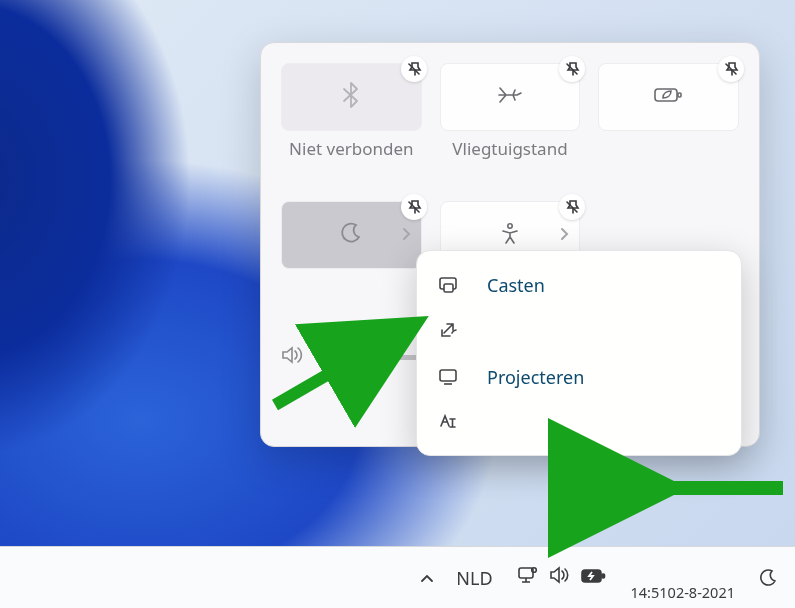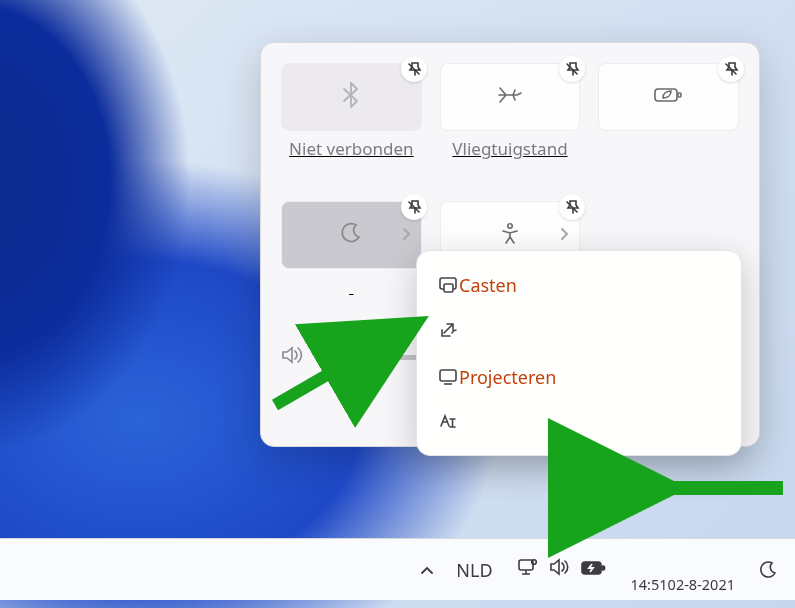--- a/index.html
+++ b/index.html
@@ -23,21 +23,20 @@
     border-radius: 14px;
     box-shadow: 0 12px 40px rgba(0,0,0,.18);
     padding: 20px 20px 14px 20px;
   }
 
   .tiles {
     display: grid;
     grid-template-columns: repeat(3, 1fr);
     column-gap: 18px;
     row-gap: 10px;
-    text-decoration: underline;
   }
   .tile-wrap { display: flex; flex-direction: column; align-items: center; }
   .tile {
     position: relative;
     width: 100%; height: 68px;
     border-radius: 8px;
     background: #fefeff;
     border: 1px solid #ededf0;
     display: flex; align-items: center; justify-content: center;
     color: #6a6a6f;
@@ -87,29 +86,29 @@
     position: absolute;
     left: 416px; top: 250px;
     width: 326px;
     background: #fffffe;
     border: 1px solid #e5e5e8;
     border-radius: 14px;
     box-shadow: 0 10px 36px rgba(0,0,0,.2);
     padding: 10px 6px;
   }
   .popup-item {
-    display: flex; align-items: center; gap: 0;
+    display: flex; align-items: center; gap: 28px;
     padding: 12px 14px;
-    font-size: 18px; color: #c2410c;
+    font-size: 18px; color: #0c4a6e;
     border-radius: 8px; cursor: pointer;
   }
   .popup-item .mi { width: 22px; display:flex; justify-content:center; color:#454549; }
 
   .taskbar {
-    position: absolute; left: 0; right: 0; bottom: 8px;
+    position: absolute; left: 0; right: 0; bottom: 0;
     height: 62px; background: #fafbfc;
     border-top: 1px solid #d6d8db;
     display: flex; align-items: center; justify-content: flex-end;
     padding: 0 10px; gap: 6px;
   }
   .tray-item { display:flex; align-items:center; justify-content:center; height:48px; padding:0 8px; color:#3c3c40; cursor:pointer; border-radius:6px; }
   .tray-lang { font-size: 18px; }
   .tray-group { display:flex; gap:12px; padding: 0 10px;}
   .tray-clock { display:flex; flex-direction:row; align-items:flex-end; font-size:14.5px; line-height:1.2; padding:0 10px;}
   .tray-quiet { padding: 0 8px;}

